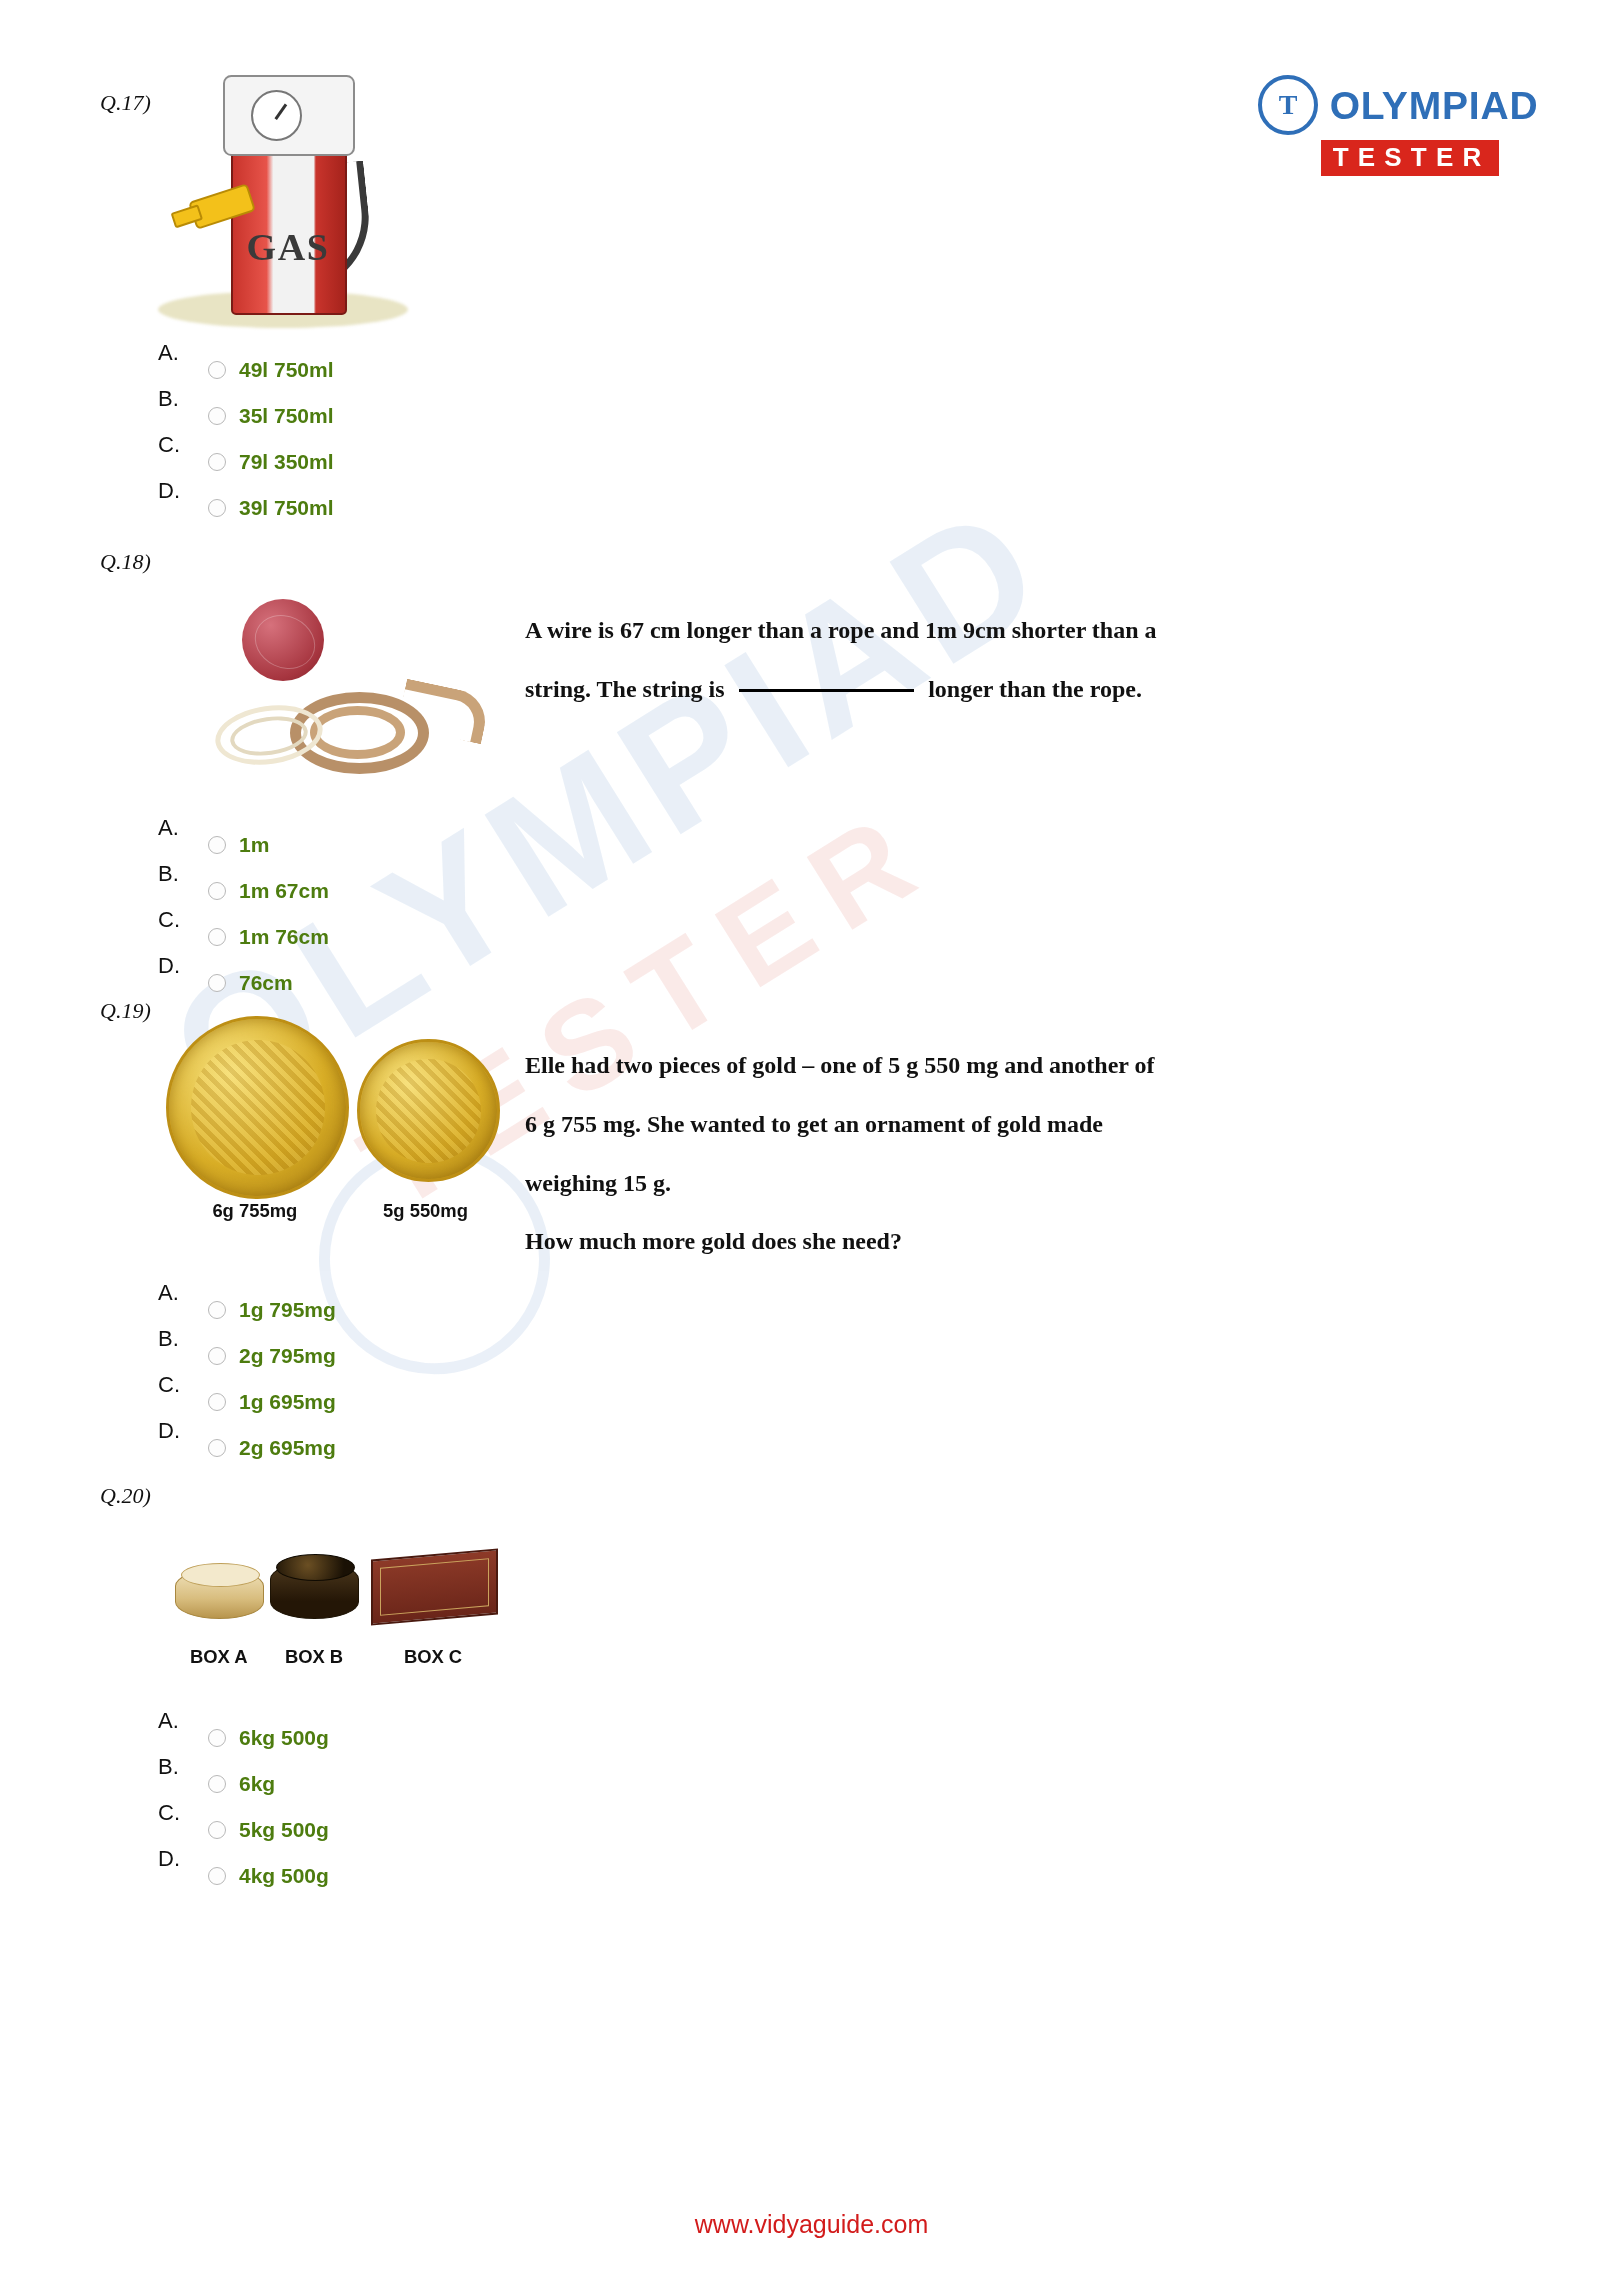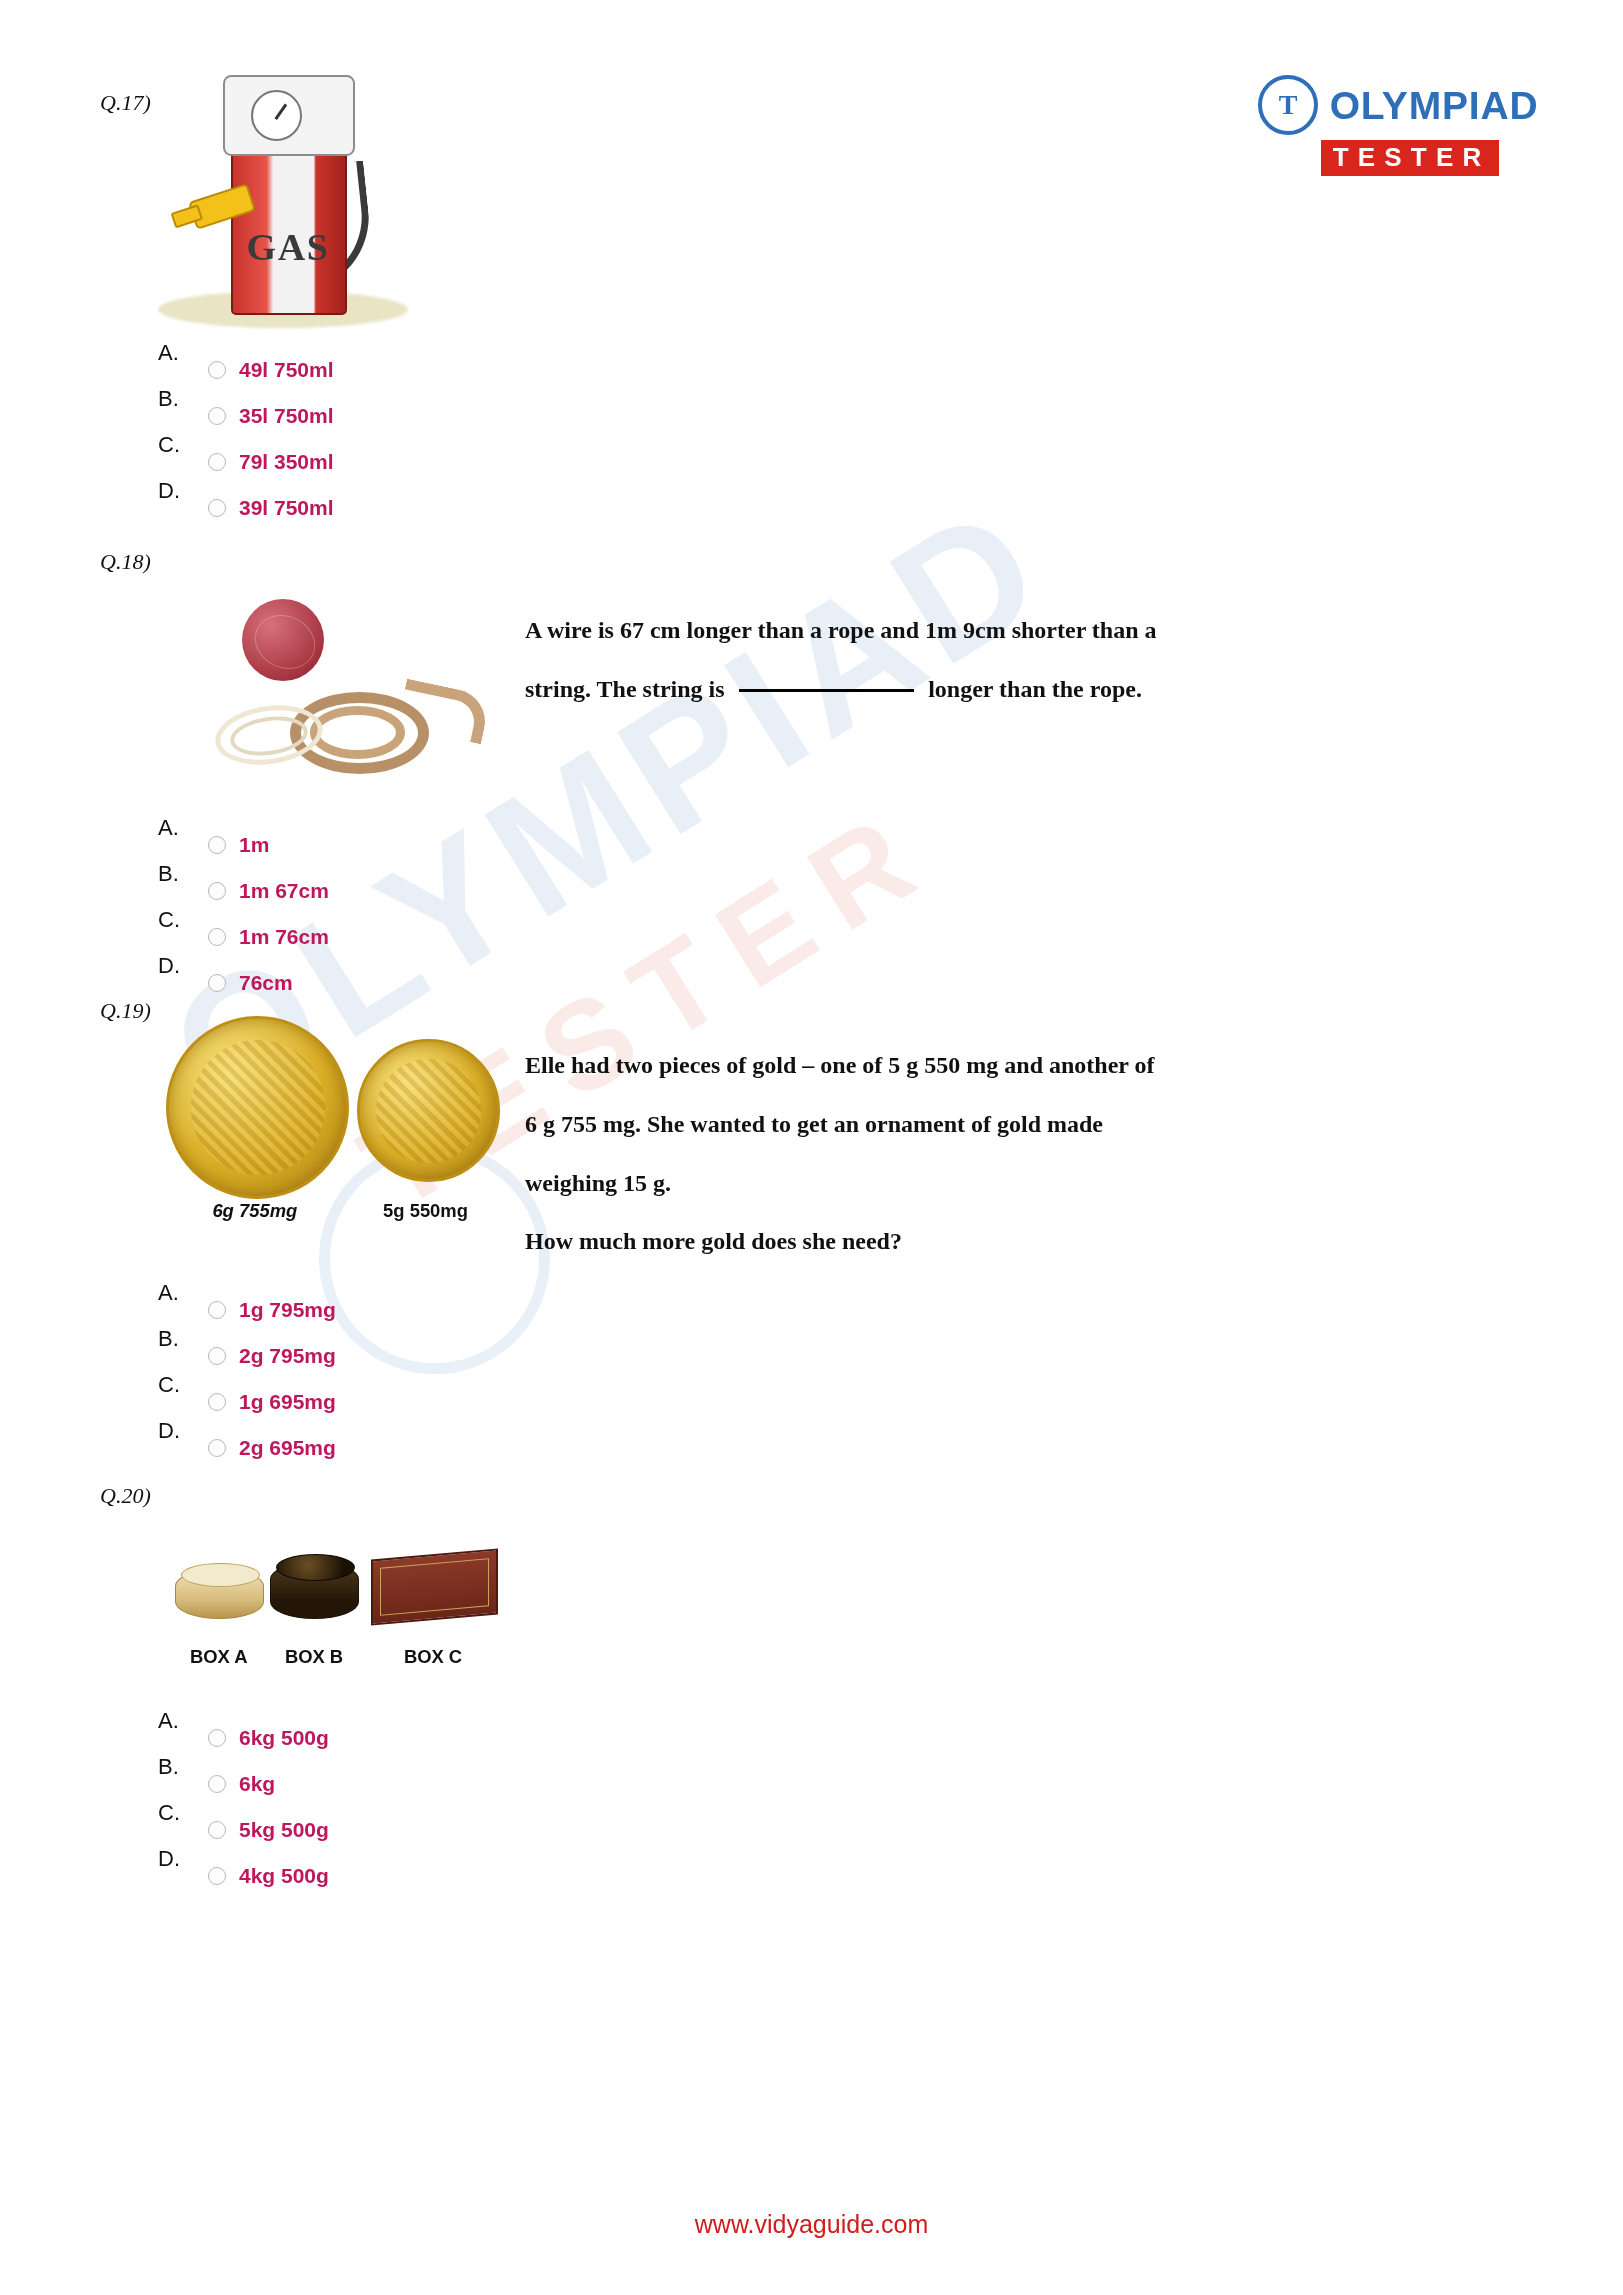--- a/index.html
+++ b/index.html
@@ -164,21 +164,21 @@
     margin-right: 13.3px;
     margin-left: 11.7px;
     flex: 0 0 auto;
     align-self: flex-end;
     margin-bottom: 5px;
   }
   .opt-text {
     font-family: "Liberation Sans", sans-serif;
     font-weight: 700;
     font-size: 21px;
-    color: #be185d;
+    color: #4d7c0f;
     align-self: flex-end;
     margin-bottom: 1.7px;
   }
 
   
   .img-box { position: absolute; }
   .caption {
     font-family: "Liberation Sans", sans-serif;
     font-weight: 700;
     font-size: 18.4px;
@@ -486,21 +486,21 @@
 
   <div class="q-label" style="top:998px;">Q.19)</div>
 
   <div class="img-box" style="left:158px; top:1016px; width:350px; height:225px;">
     <div class="coin" style="left:8.3px; top:0px; width:177px; height:177px;">
       <div class="coin-face"></div>
     </div>
     <div class="coin" style="left:199px; top:23.4px; width:137px; height:137px;">
       <div class="coin-face"></div>
     </div>
-    <div class="caption" style="position:absolute; left:8.3px; top:184px; width:177px;font-style:italic;">6g 755mg</div>
+    <div class="caption" style="position:absolute; left:8.3px; top:184px; width:177px;">6g 755mg</div>
     <div class="caption" style="position:absolute; left:199px; top:184px; width:137px;">5g 550mg</div>
   </div>
 
   <div class="q-text" style="left:525px; top:1036px; width:926px;">
     <span>Elle had two pieces of gold – one of 5 g 550 mg and another of</span><br>
     <span>6 g 755 mg.  She wanted to get an ornament of gold made</span><br>
     <span>weighing 15 g.</span><br>
     <span>How much more gold does she need?</span>
   </div>
 

